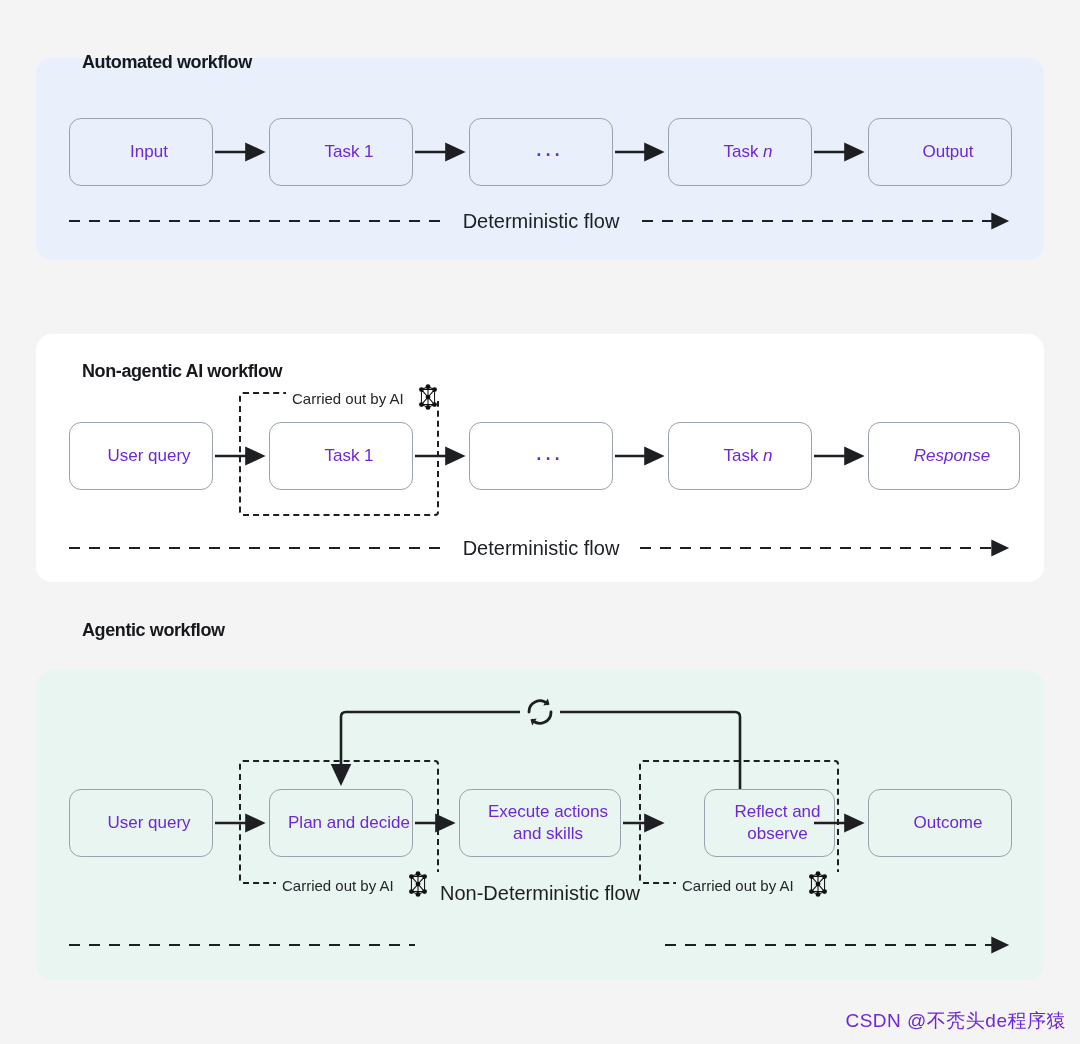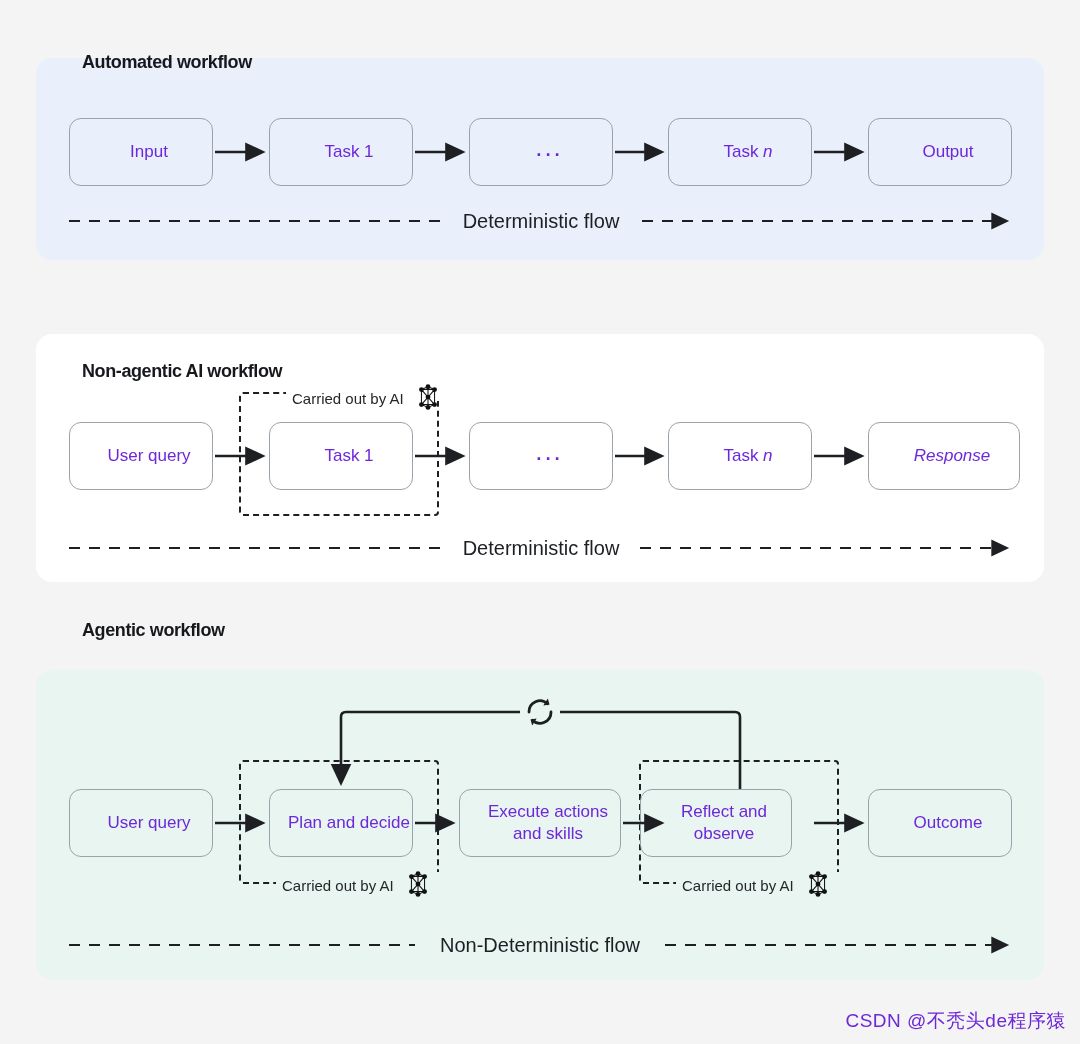--- a/index.html
+++ b/index.html
@@ -256,21 +256,21 @@
 
   <div class="node" style="left:69px; top:789px; width:144px; height:68px;">
     <span>User query</span>
   </div>
   <div class="node" style="left:269px; top:789px; width:144px; height:68px;">
     <span>Plan and decide</span>
   </div>
   <div class="node" style="left:459px; top:789px; width:162px; height:68px;">
     <span>Execute actions and skills</span>
   </div>
-  <div class="node" style="left:640px; top:789px; width:152px; height:68px;">
+  <div class="node" style="left:704px; top:789px; width:131px; height:68px;">
     <span>Reflect and observe</span>
   </div>
   <div class="node" style="left:868px; top:789px; width:144px; height:68px;text-align:center;">
     <span>Outcome</span>
   </div>
 
   <svg class="flowline" style="left:0; top:0;" width="1080" height="1044">
     <line x1="215" y1="823" x2="262" y2="823" stroke="#1d1f22" stroke-width="2.4" marker-end="url(#ah)"></line>
     <line x1="415" y1="823" x2="452" y2="823" stroke="#1d1f22" stroke-width="2.4" marker-end="url(#ah)"></line>
     <line x1="623" y1="823" x2="661" y2="823" stroke="#1d1f22" stroke-width="2.4" marker-end="url(#ah)"></line>
@@ -288,16 +288,16 @@
       <path d="M9,20 A11,11 0 0 1 27.5,11.8" fill="none" stroke="#1d1f22" stroke-width="2.8" stroke-linecap="round"></path>
       <path d="M27.8,6.5 L29.5,12.6 L23.3,13.6 Z" fill="#1d1f22"></path>
       <path d="M12.2,33.5 L10.5,27.4 L16.7,26.4 Z" fill="#1d1f22"></path>
     </svg>
   </div>
 
   <svg class="flowline" style="left:0; top:0;" width="1080" height="1044">
     <line x1="69" y1="945" x2="415" y2="945" stroke="#1d1f22" stroke-width="2.1" stroke-dasharray="11 9"></line>
     <line x1="665" y1="945" x2="1006" y2="945" stroke="#1d1f22" stroke-width="2.1" stroke-dasharray="11 9" marker-end="url(#ah)"></line>
   </svg>
-  <div class="flow-label" style="left:424px; top:934px; width:232px;">Non-Deterministic flow</div>
+  <div class="flow-label" style="left:424px; top:882px; width:232px;">Non-Deterministic flow</div>
 
   <div class="watermark">CSDN @不秃头de程序猿</div>
 </div>
 
 </body></html>

